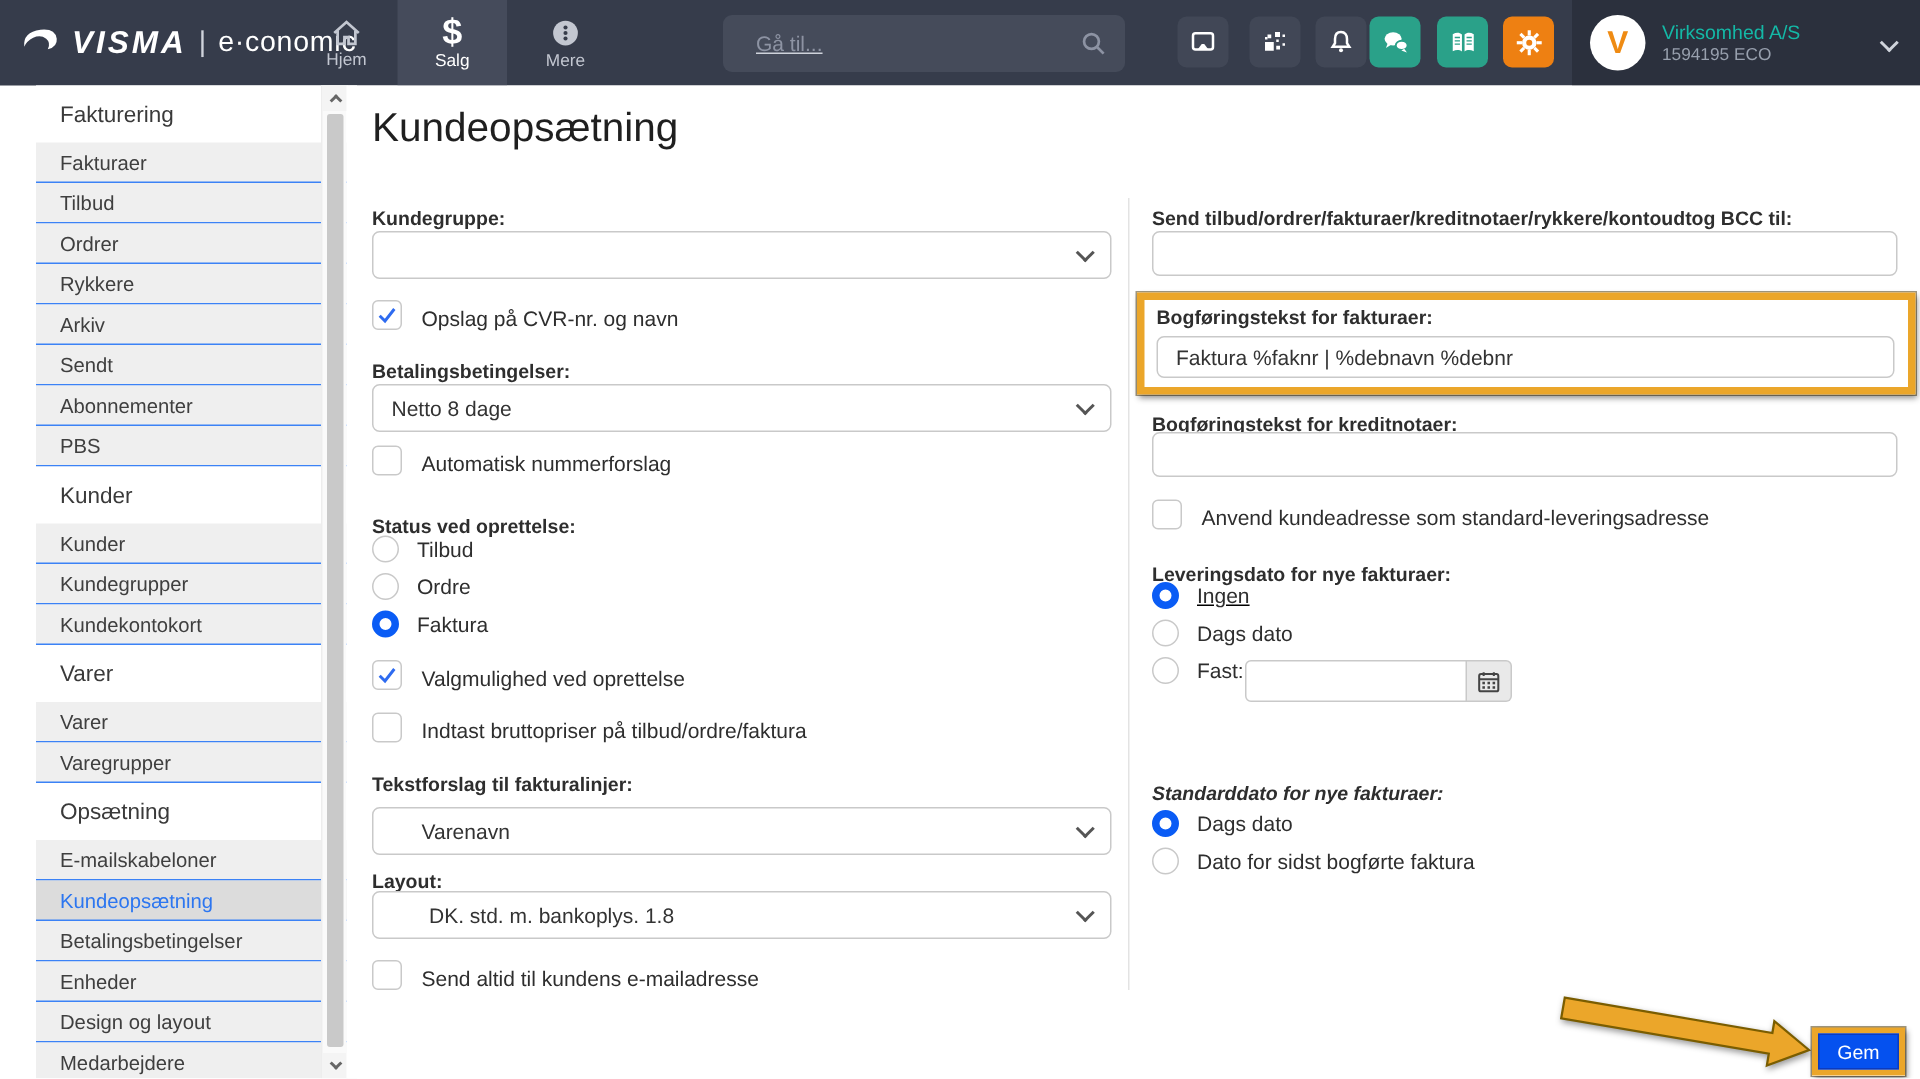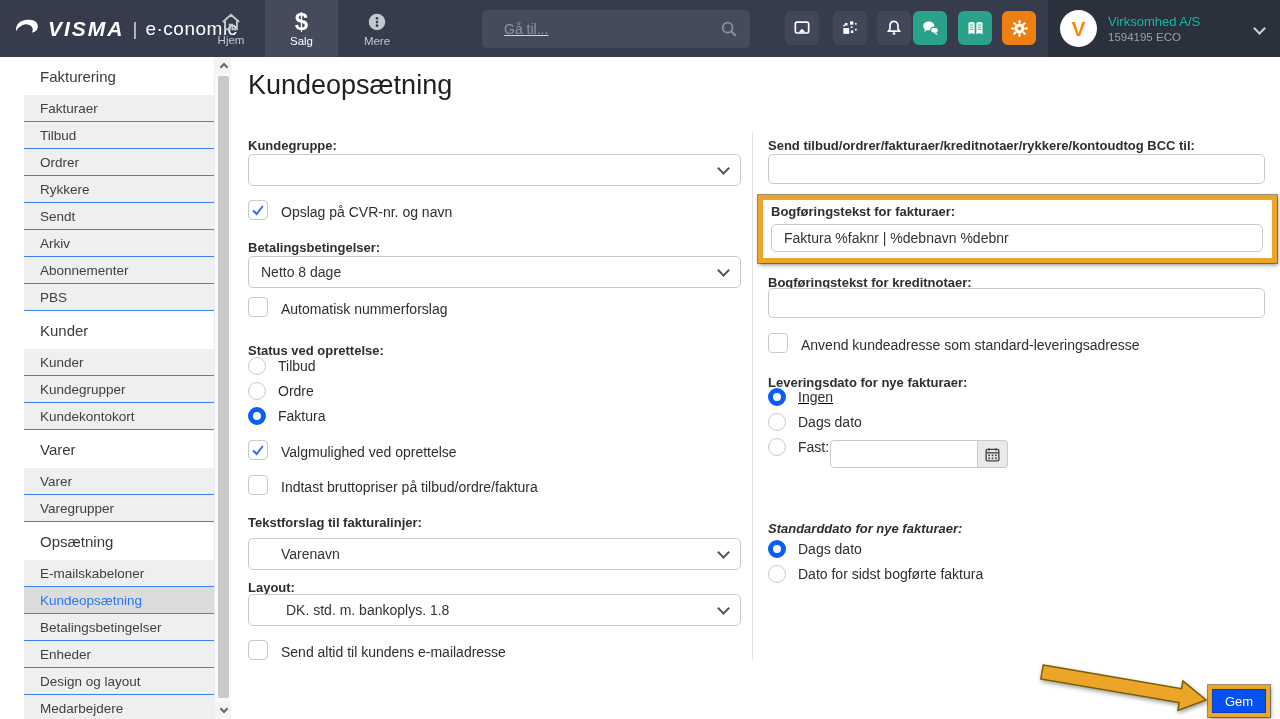--- a/index.html
+++ b/index.html
@@ -183,22 +183,22 @@
 
   <div class="sidebar">
     <div class="side-header">
       <span>Fakturering</span>
       <span class="chev-up"></span>
     </div>
     <div class="side-item">Fakturaer</div>
     <div class="side-item">Tilbud</div>
     <div class="side-item">Ordrer</div>
     <div class="side-item">Rykkere</div>
+    <div class="side-item">Arkiv</div>
     <div class="side-item">Sendt</div>
-    <div class="side-item">Arkiv</div>
     <div class="side-item">Abonnementer</div>
     <div class="side-item">PBS</div>
 
     <div class="side-header">
       <span>Kunder</span>
       <span class="chev-up"></span>
     </div>
     <div class="side-item">Kunder</div>
     <div class="side-item">Kundegrupper</div>
     <div class="side-item">Kundekontokort</div>

